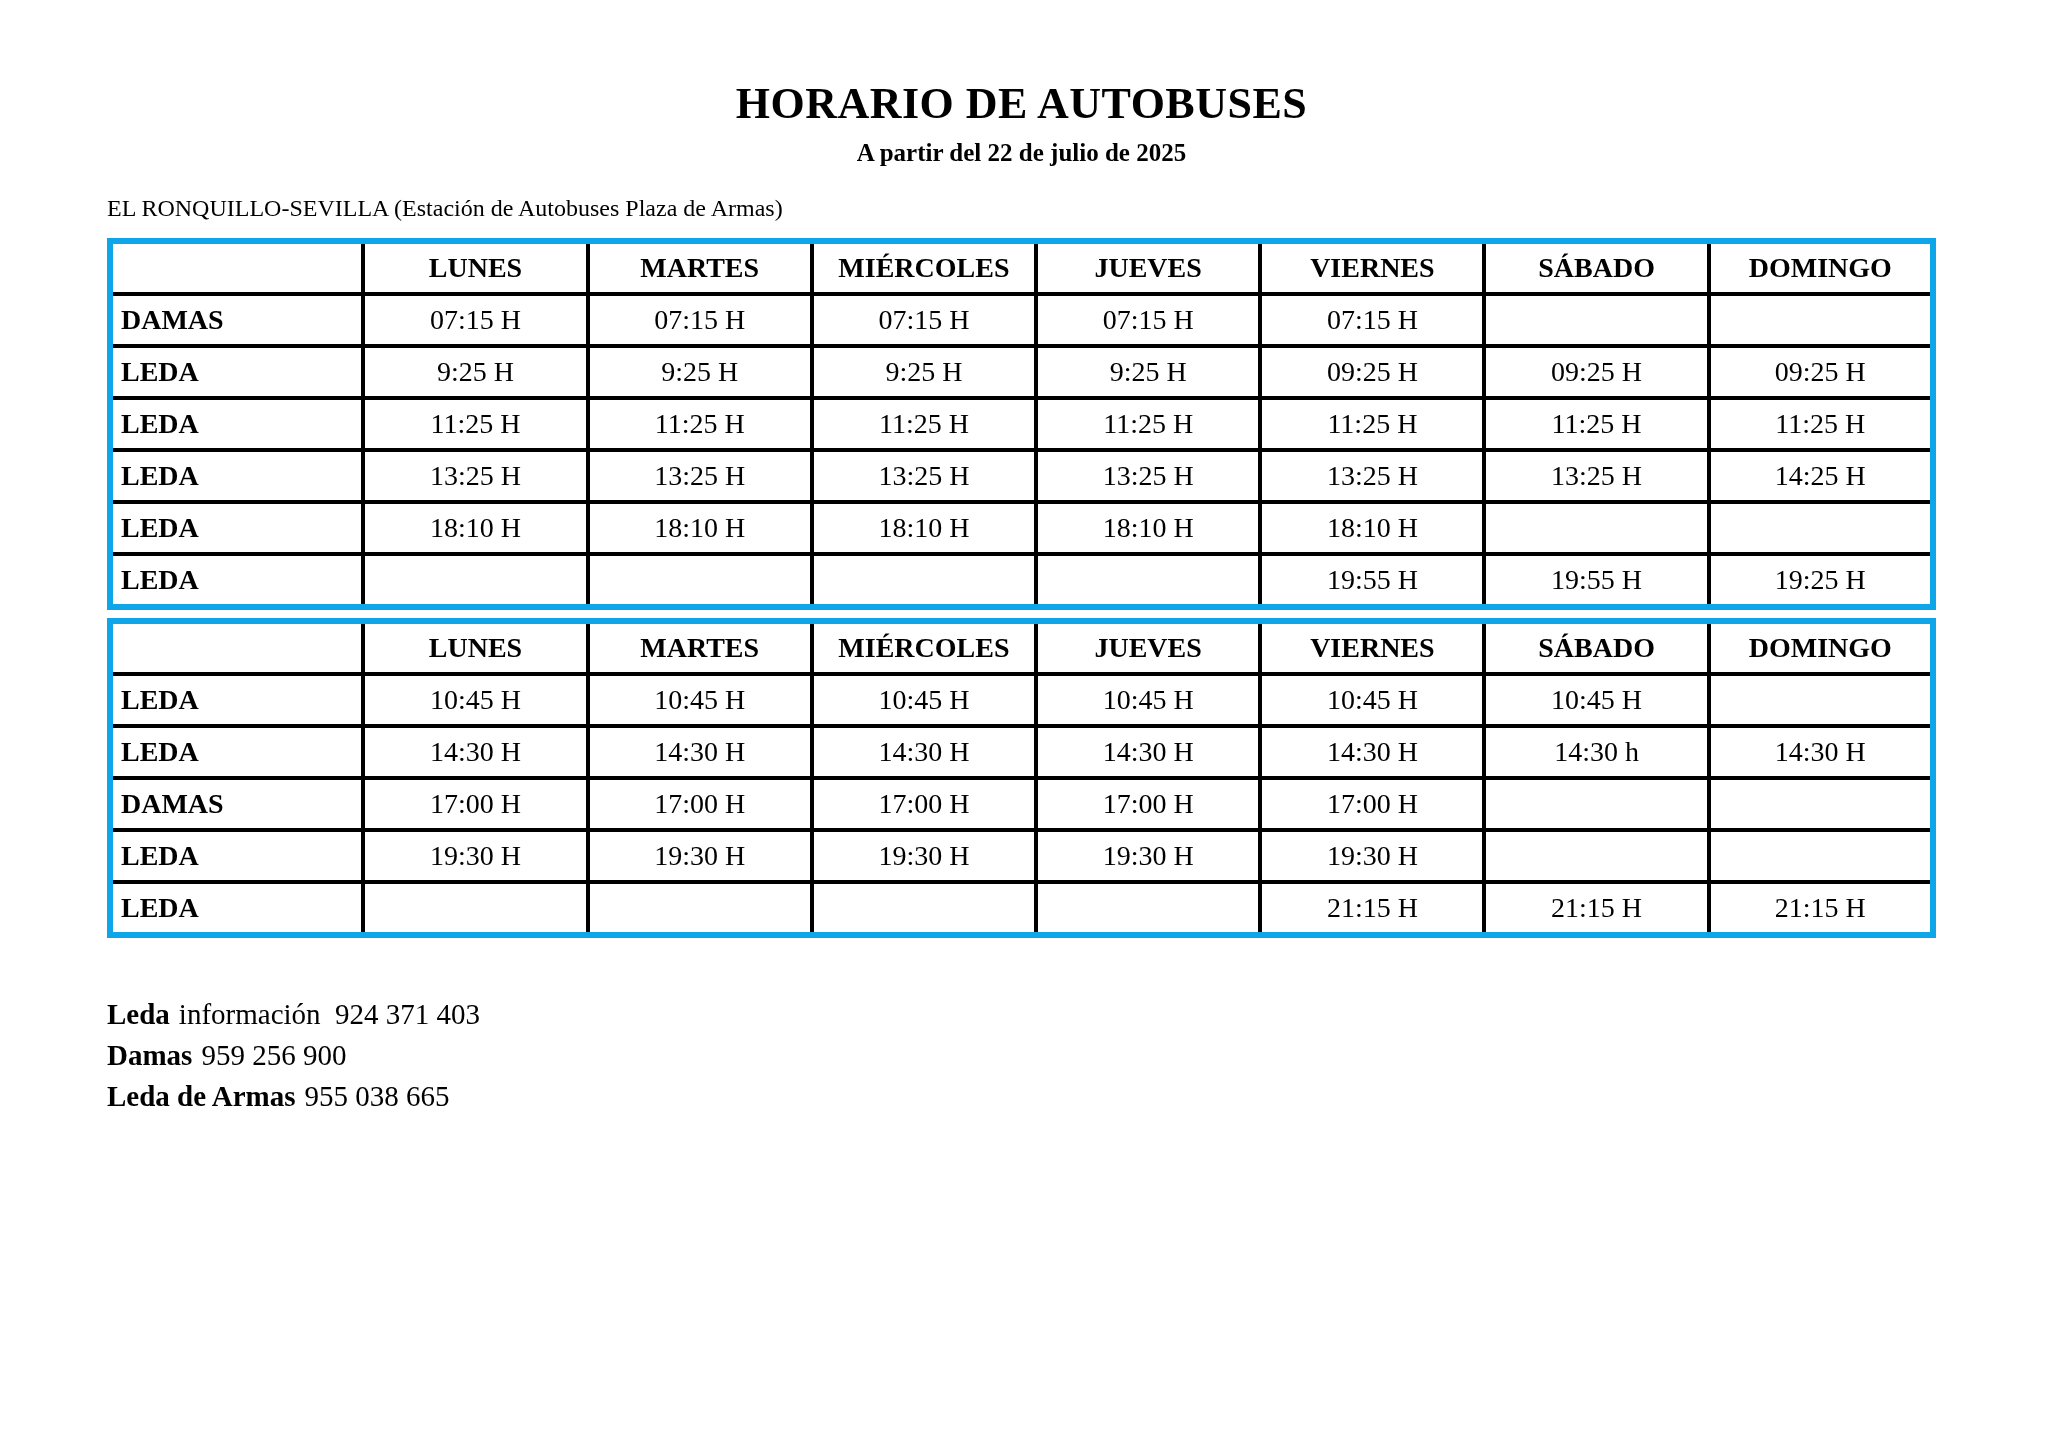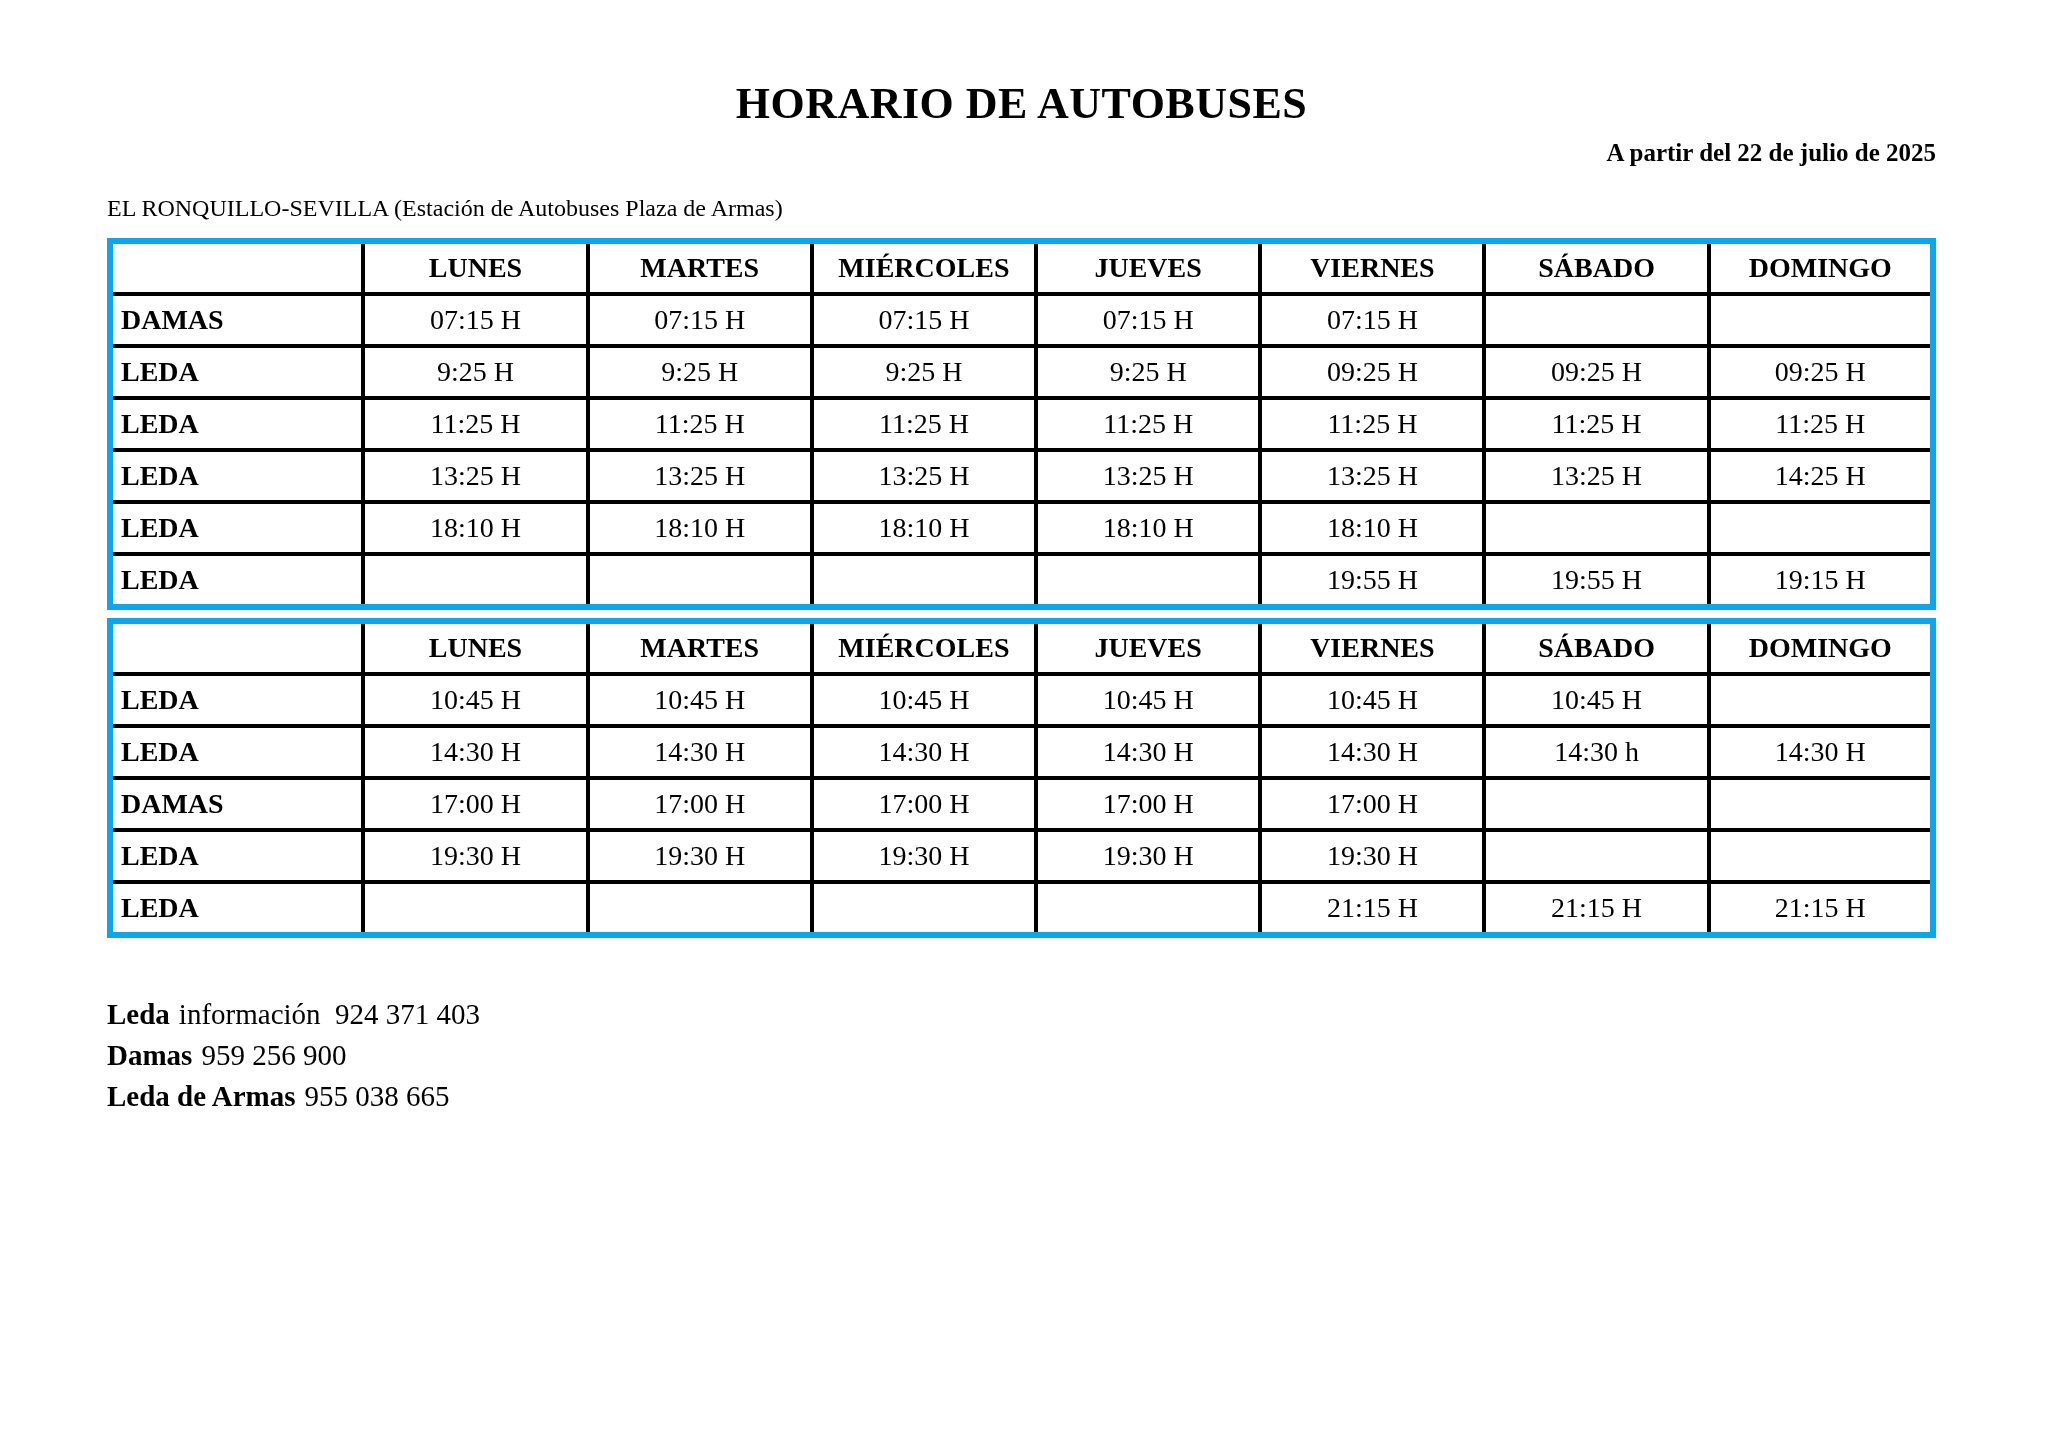--- a/index.html
+++ b/index.html
@@ -22,21 +22,21 @@
   }
   .doc-title {
     text-align: center;
     font-size: 44px;
     font-weight: bold;
     letter-spacing: 0.5px;
     margin: 0 0 10px 0;
     font-family: Liberation Serif, serif;
   }
   .effective-date {
-    text-align: right;
+    text-align: center;
     font-size: 25px;
     font-weight: bold;
     margin: 0 0 28px 0;
   }
   .section-title {
     font-size: 24px;
     font-weight: normal;
     margin: 0 0 16px 0;
   }
   .section-title.second {
@@ -168,21 +168,21 @@
           <td></td>
         </tr>
         <tr>
           <td class="company">LEDA</td>
           <td></td>
           <td></td>
           <td></td>
           <td></td>
           <td>19:55 H</td>
           <td>19:55 H</td>
-          <td>19:15 H</td>
+          <td>19:25 H</td>
         </tr>
       </tbody>
     </table>
 
 
   <table class="schedule">
       <colgroup>
         <col class="company-col">
         <col class="day-col">
         <col class="day-col">

